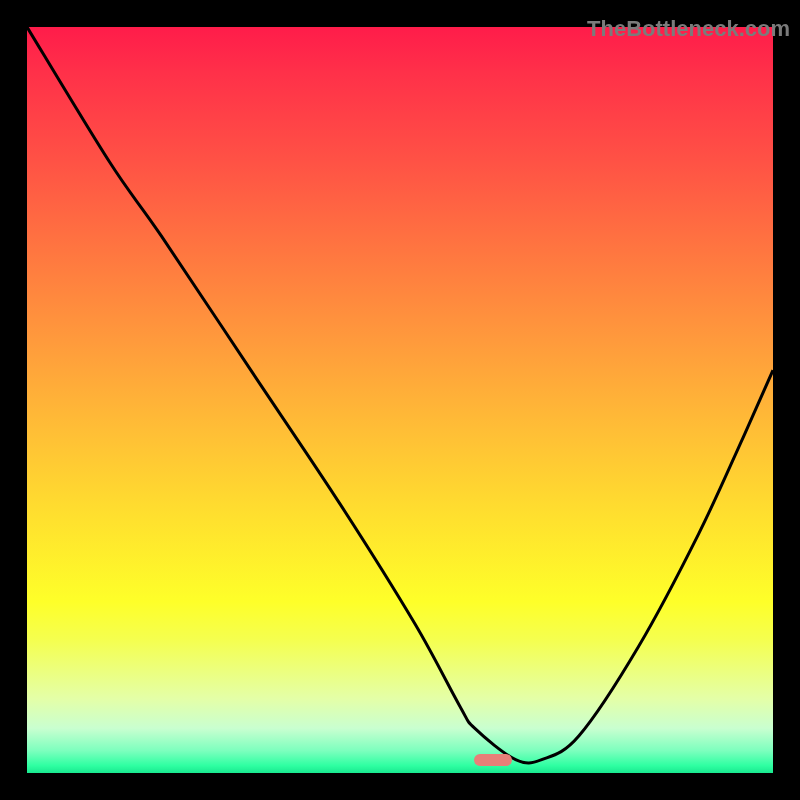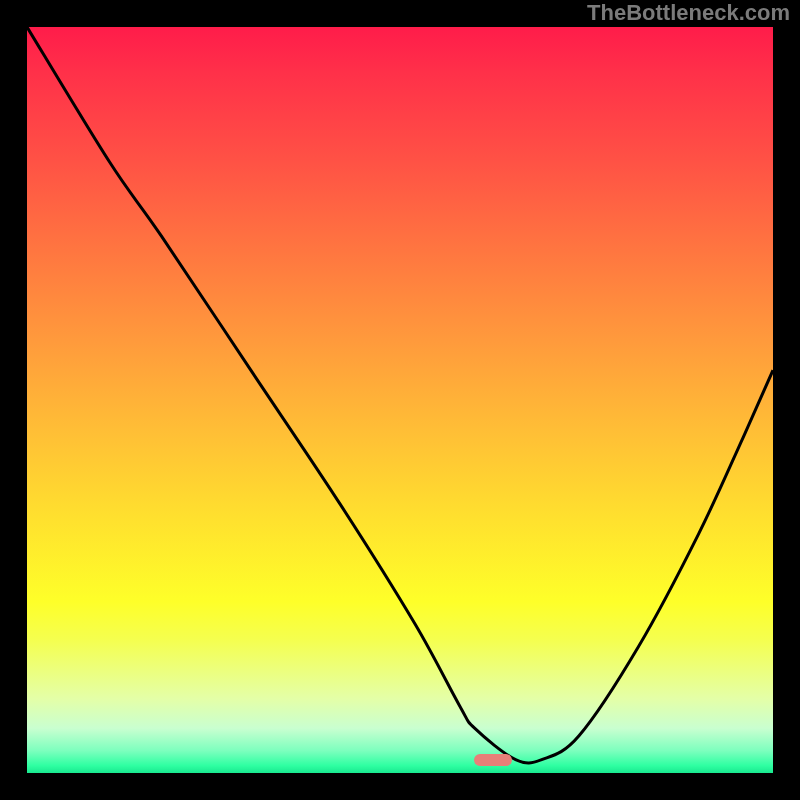--- a/index.html
+++ b/index.html
@@ -10,21 +10,21 @@
     background: #000000;
     overflow: hidden;
   }
   .container {
     position: relative;
     width: 800px;
     height: 800px;
   }
   .watermark {
     position: absolute;
-    top: 0;
+    top: 16px;
     right: 10px;
     font-family: Arial, Helvetica, sans-serif;
     font-size: 22px;
     font-weight: bold;
     color: #7b7b7b;
     z-index: 10;
   }
   .plot-area {
     position: absolute;
     left: 27px;

